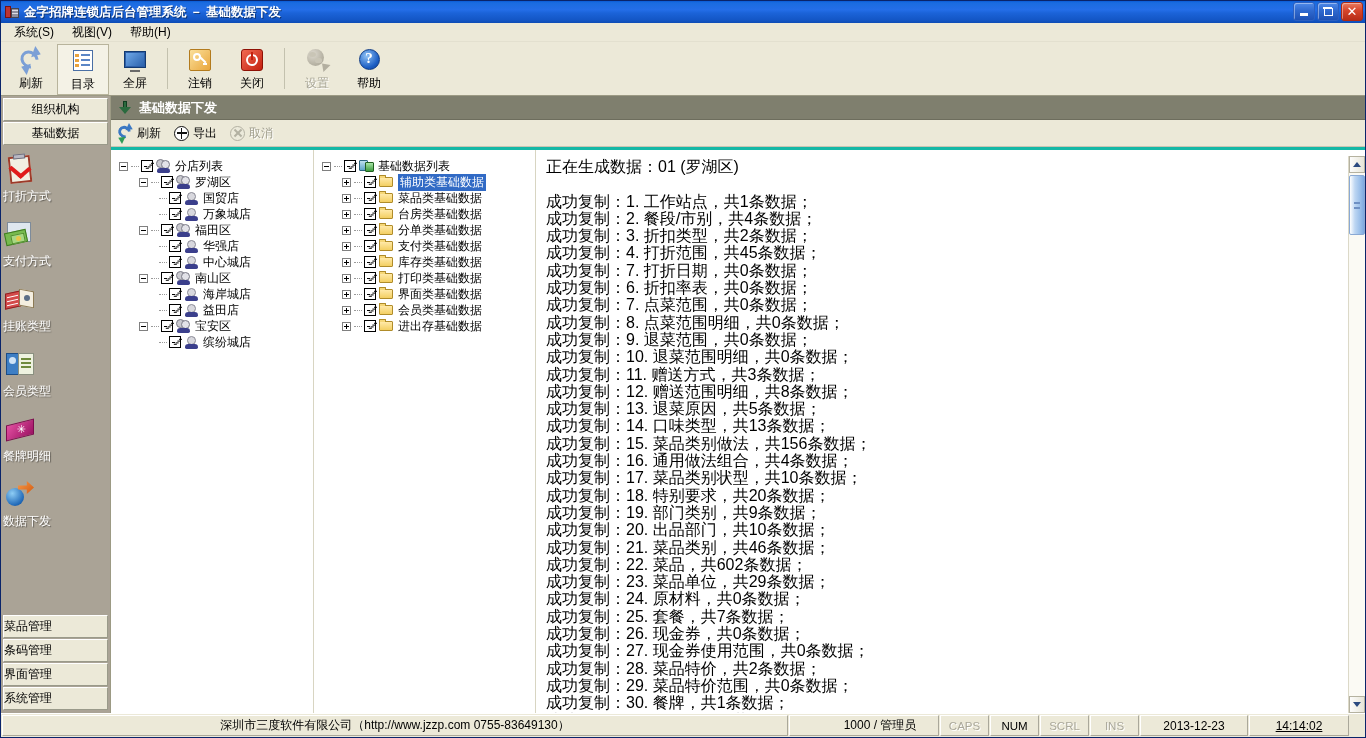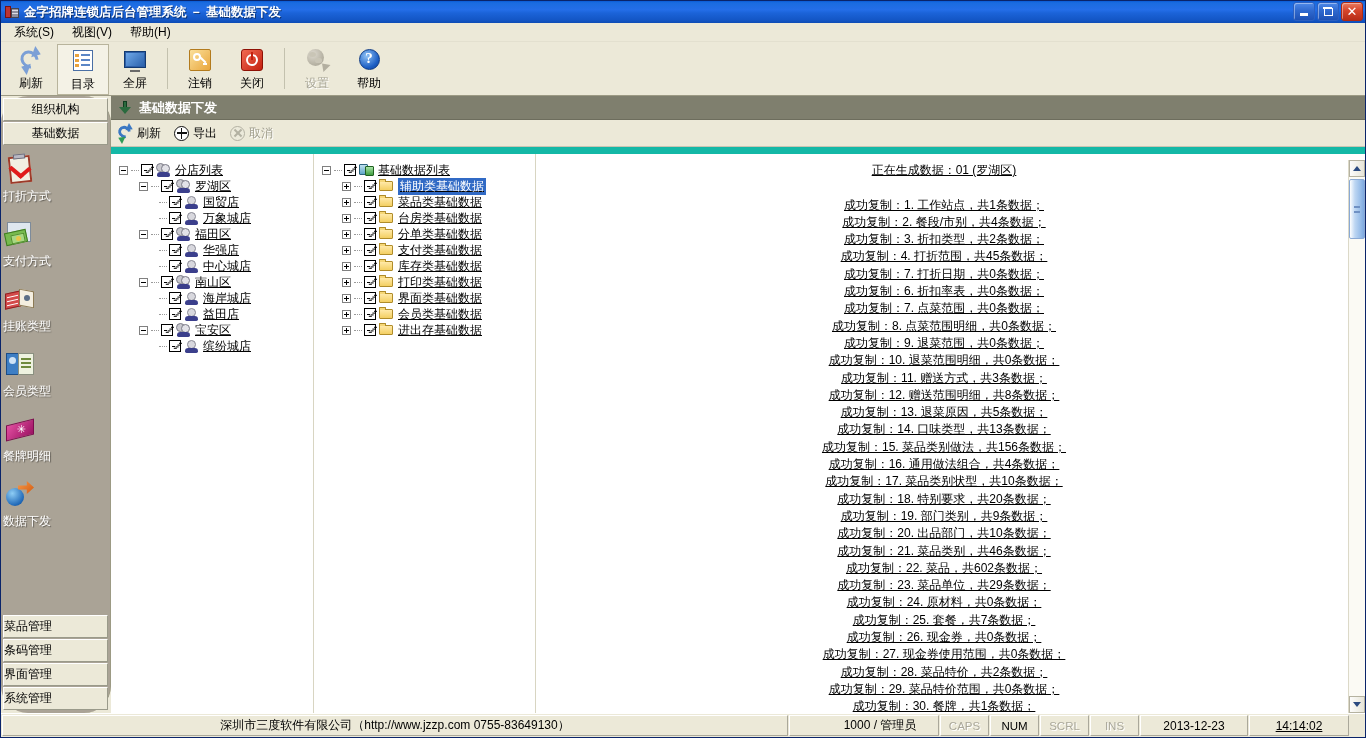--- a/index.html
+++ b/index.html
@@ -116,21 +116,20 @@
   
   .body-row { flex:1 1 auto; display:flex; min-height:0; }
 
   
   .sidebar {
     width: 110px; flex:0 0 110px;
     background:#aaa396;
     border-right: 1px solid #9c9a84;
     display:flex;flex-direction:column;
     padding: 2px;
-    border-radius: 27px;
   }
   .side-tab {
     background:#ece9d8; border:1px solid #ffffff;
     border-right-color:#9a9a8a; border-bottom-color:#9a9a8a;
     text-align:center; font-size:12px; padding:2px 0; color:#000;
     margin-bottom:1px;
   }
   .side-body { flex:1 1 auto; display:flex; flex-direction:column; align-items:center; padding-top:8px; overflow:hidden;}
   .side-item { width:100%; display:flex;flex-direction:column;align-items:flex-start; margin-bottom:14px; }
   .side-item .sico { width:34px;height:32px;position:relative;margin-bottom:2px;}
@@ -187,21 +186,21 @@
   .aic-ref .c1{position:absolute;left:1px;top:1px;width:13px;height:12px;border:3px solid #3b78c3;border-radius:50%;border-right-color:transparent;transform:rotate(35deg);}
   .aic-ref .c2{position:absolute;right:0px;top:0px;width:0;height:0;border-left:4px solid transparent;border-right:4px solid transparent;border-bottom:6px solid #3b78c3;transform:rotate(115deg);}
   .aic-ref .c3{position:absolute;left:0px;bottom:0px;width:0;height:0;border-left:4px solid transparent;border-right:4px solid transparent;border-bottom:6px solid #2f9b57;transform:rotate(-65deg);}
   .aic-exp .o{position:absolute;left:1px;top:1px;width:15px;height:15px;border:1.6px solid #111;border-radius:50%;background:#fff;}
   .aic-exp .p1{position:absolute;left:7.5px;top:3px;width:1.6px;height:11px;background:#111;}
   .aic-exp .p2{position:absolute;left:4px;top:7.5px;width:10px;height:1.6px;background:#111;}
   .aic-cx .o{position:absolute;left:1px;top:1px;width:15px;height:15px;border:1.6px solid #b3b1a2;border-radius:50%;background:#eceadb;}
   .aic-cx .x1{position:absolute;left:4px;top:7.2px;width:10px;height:2px;background:#b3b1a2;transform:rotate(45deg);}
   .aic-cx .x2{position:absolute;left:4px;top:7.2px;width:10px;height:2px;background:#b3b1a2;transform:rotate(-45deg);}
 
-  .panes { flex:1 1 auto; display:flex; min-height:0; background:#84cc16; border-top:7px solid #14b8a6;text-decoration:underline;}
+  .panes { flex:1 1 auto; display:flex; min-height:0; background:#84cc16; border-top:3px solid #14b8a6;}
   .pane {
     background:#fff; overflow:hidden; position:relative;
     padding:8px 4px 4px 8px;
   }
   .pane.p1 { width:203px; flex:0 0 203px; border-right:1px solid #d8d5c2; }
   .pane.p2 { width:222px; flex:0 0 222px; border-right:1px solid #d8d5c2; }
   .pane.p3 { flex:1 1 auto; padding:6px 0 0 10px; display:flex; }
 
   
   .tree { font-size:12px; color:#000; }
@@ -239,23 +238,22 @@
   
   .ni-fold .f1{position:absolute;left:0;top:2px;width:14px;height:10px;background:linear-gradient(#ffe9a8,#f3cf62);border:1px solid #b08c2a;border-radius:0 1px 1px 1px;}
   .ni-fold .f2{position:absolute;left:0;top:0px;width:7px;height:3px;background:#f6d777;border:1px solid #b08c2a;border-bottom:none;border-radius:1px 1px 0 0;}
   .tlabel{font-size:12px;}
   .tlabel.sel{background:#316ac5;color:#fff;padding:0 2px;text-align:right;}
 
   
   .logwrap { flex:1 1 auto; display:flex; min-width:0; }
   .logtext {
     flex:1 1 auto; min-width:0; overflow:hidden;
-    font-size:12px; color:#000; line-height:17.3px; padding-top:2px;
+    font-size:16px; color:#000; line-height:17.3px; padding-top:2px;
     white-space:nowrap;
-    text-align:center;
   }
   .logtext .blank{height:17.3px;}
   .vscroll{
     width:17px;flex:0 0 17px;background:#f4f3ec;
     border-left:1px solid #dcd9c8;
     display:flex;flex-direction:column;align-items:center;
     margin-left:6px;
   }
   .vs-btn{
     width:16px;height:17px;flex:0 0 17px;background:linear-gradient(to right,#fcfcfb,#e7e5d8);

